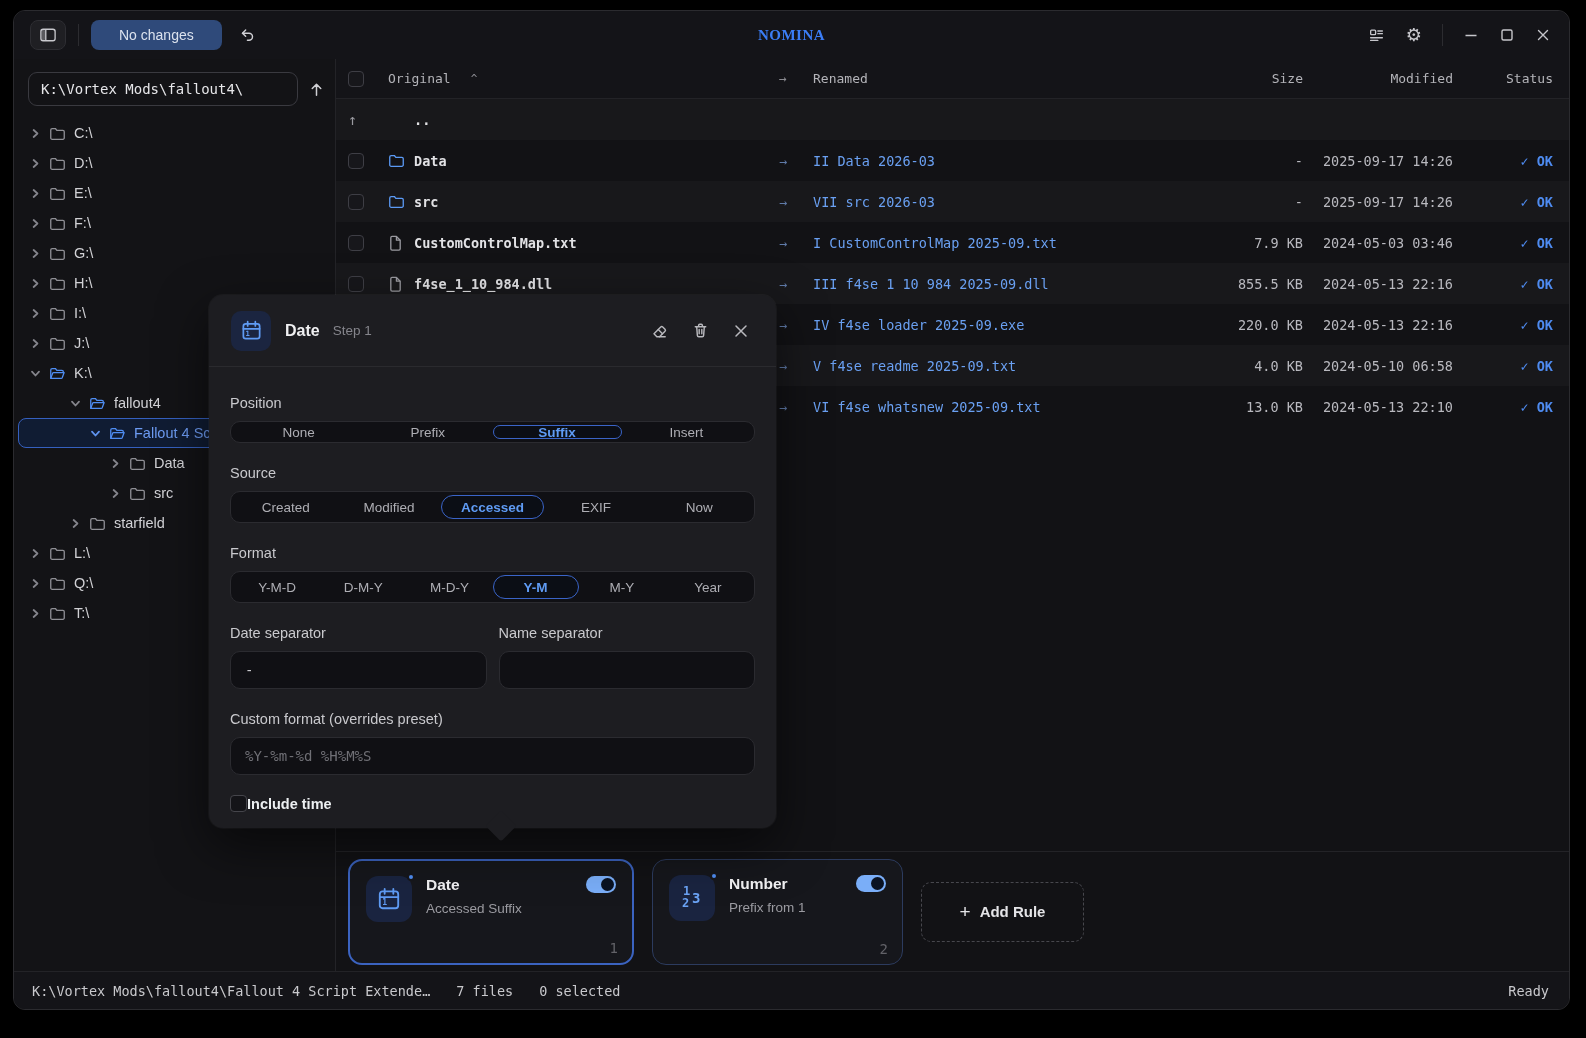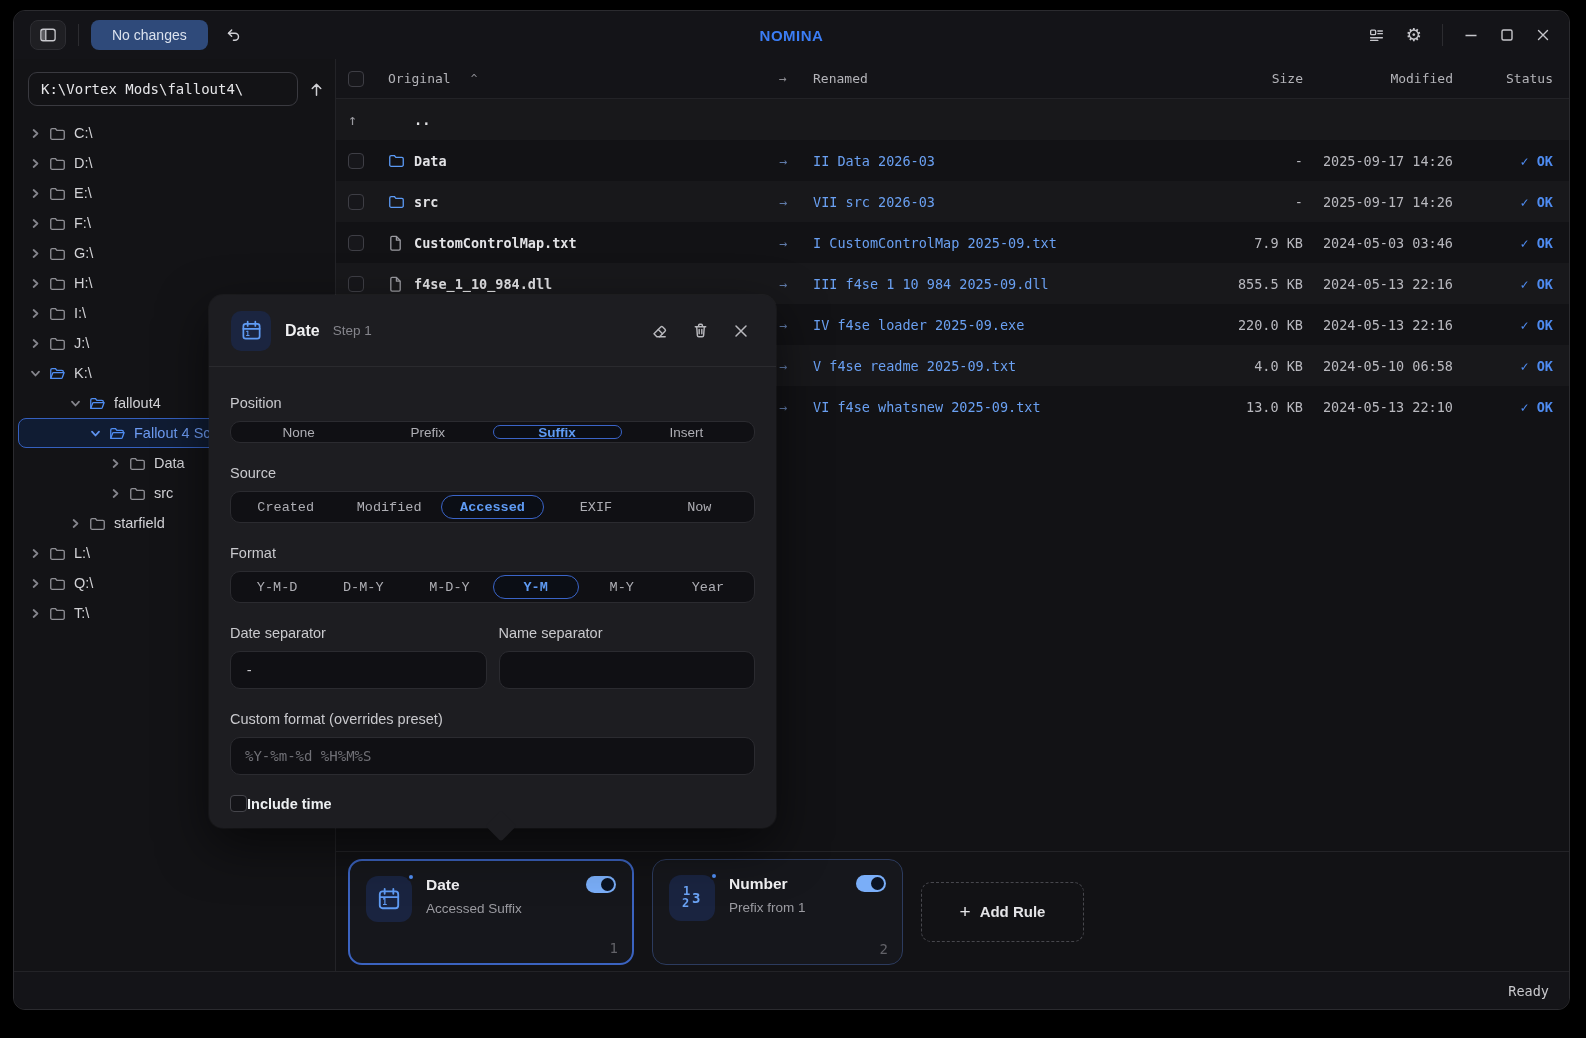--- a/index.html
+++ b/index.html
@@ -12,25 +12,25 @@
     display:flex; flex-direction:column; }
 
   
   .topbar { height:48px; flex:0 0 auto; display:flex; align-items:center;
     padding:0 18px 0 16px; position:relative; background:#141418; }
   .tb-left { display:flex; align-items:center; gap:12px; }
   .panel-btn { width:36px; height:30px; border-radius:8px; background:#1f1f23;
     border:1px solid #2e2e33; display:flex; align-items:center; justify-content:center;
     color:#c9c9ce; }
   .tb-divider { width:1px; height:22px; background:#2c2c30; }
-  .nochanges { height:30px; padding:0 21px; border-radius:8px; background:#2f4a7a;
+  .nochanges { height:30px; padding:0 28px; border-radius:8px; background:#2f4a7a;
     color:#dbe2ee; font-size:14px; display:flex; align-items:center; }
   .undo-btn { color:#cfcfd4; display:flex; margin-left:4px; }
   .app-title { position:absolute; left:50%; transform:translateX(-50%);
-    color:#3b7df5; font-weight:bold; font-size:15px; letter-spacing:.5px; }
+    color:#3b7df5; font-weight:bold; font-size:15px; letter-spacing:.5px;font-family:Liberation Serif, serif; }
   .tb-right { margin-left:auto; display:flex; align-items:center; gap:20px; color:#c6c6cb; }
   .tb-right .ic { display:flex; align-items:center; justify-content:center; }
   .gear { font-size:18px; line-height:1; }
 
   
   .middle { flex:1; display:flex; min-height:0; }
   .sidebar { width:322px; flex:0 0 auto; border-right:1px solid #232327; display:flex;
     flex-direction:column; background:#131316; }
   .path-row { display:flex; align-items:center; padding:13px 10px 10px 14px; }
   .path-box { flex:1; height:34px; border:1px solid #3a3a40; border-radius:9px;
@@ -128,21 +128,21 @@
   .dlg-title { margin-left:14px; font-size:16px; font-weight:bold; color:#f0f0f2; }
   .dlg-step { margin-left:13px; font-size:13.5px; color:#85858c; }
   .dlg-actions { margin-left:auto; display:flex; align-items:center; gap:15px; color:#b9b9be; }
   .dlg-actions .abtn { width:26px; height:26px; display:flex; align-items:center;
     justify-content:center; }
   .dlg-body { padding:28px 21px 0; }
   .dlg-label { font-size:14.5px; color:#c9c9cd; margin-bottom:10px; }
   .seg { display:flex; background:#101014; border:1px solid #2b2b30; border-radius:10px;
     padding:3px; margin-bottom:22px; }
   .seg.tall { height:22px; }
-  .seg.short { height:32px;font-family:Liberation Mono, monospace; }
+  .seg.short { height:32px; }
   .seg .opt { flex:1; display:flex; align-items:center; justify-content:center;
     border:1px solid transparent; border-radius:999px; color:#aeaeb4; font-size:13.5px; }
   .seg .opt.sel { background:#0b0e15; border-color:#3a64c8; color:#5f9bf4; font-weight:bold; }
   .sep-grid { display:grid; grid-template-columns:1fr 1fr; column-gap:12px;
     margin-bottom:22px; }
   .inputbox { height:38px; background:#101014; border:1px solid #2b2b30; border-radius:10px;
     display:flex; align-items:center; padding:0 14px; }
   .inputbox input { background:transparent; border:none; outline:none; width:100%;
     color:#c9c9cd; font-family:"DejaVu Sans Mono", monospace; font-size:14px; }
   .inputbox input::placeholder { color:#6f6f75; }
@@ -616,20 +616,25 @@
 
         <div class="add-rule">
           <span class="add-plus">+</span>
           <span>Add Rule</span>
         </div>
       </div>
     </div>
   </div>
 
   <div class="statusbar mono">
+    <div class="sb-left">
+      <span>K:\Vortex Mods\fallout4\Fallout 4 Script Extende…</span>
+      <span>7 files</span>
+      <span>0 selected</span>
+    </div>
     <div class="sb-right">Ready</div>
   </div>
 
   <div class="dialog">
     <div class="dlg-head">
       <div class="dlg-iconbox">
         <svg width="23" height="23" viewBox="0 0 24 24" fill="none" stroke="currentColor" stroke-width="1.8" stroke-linecap="round">
           <rect x="3.5" y="5" width="17" height="15.5" rx="2.5"></rect>
           <path d="M8 2.8v4.4M16 2.8v4.4M3.5 10.2h17"></path>
           <text x="8" y="17.8" font-size="7.5" font-weight="bold" fill="currentColor" stroke="none" text-anchor="middle" font-family="DejaVu Sans Mono, monospace">1</text>

